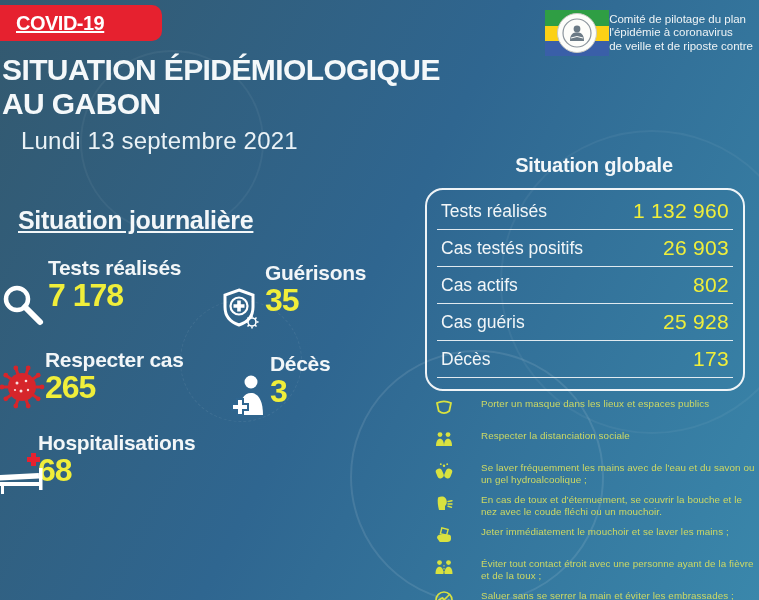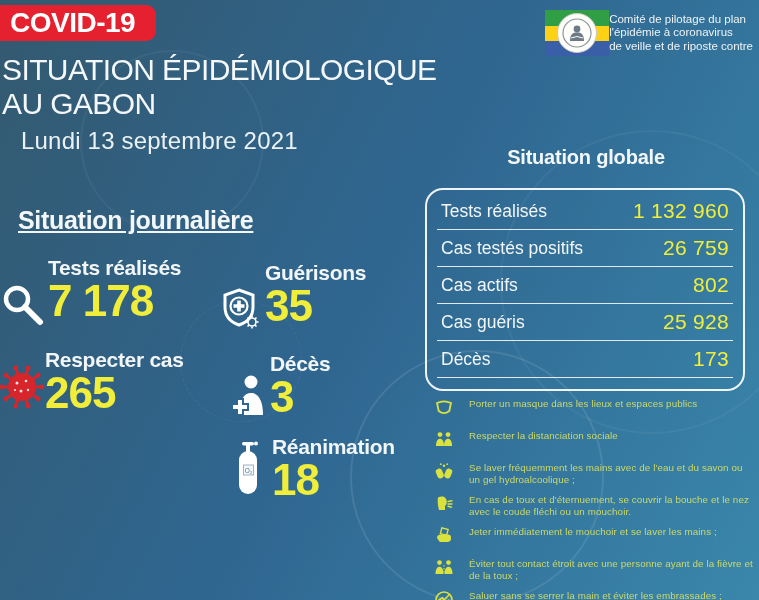--- a/index.html
+++ b/index.html
@@ -6,60 +6,60 @@
   body{width:759px;height:600px;font-family:"Liberation Sans",sans-serif;}
   .poster{position:relative;width:759px;height:600px;overflow:hidden;color:#f3f7f9;
     background:linear-gradient(118deg,#33596f 0%,#2f6690 48%,#3a87ab 100%);}
   .tex{position:absolute;border-radius:50%;pointer-events:none;}
   #t1{width:250px;height:250px;left:350px;top:350px;border:2px solid rgba(255,255,255,.10);}
   #t2{width:180px;height:180px;left:80px;top:50px;border:2px solid rgba(255,255,255,.05);}
   #t3{width:300px;height:300px;left:500px;top:130px;border:2px solid rgba(255,255,255,.05);}
   #t4{width:120px;height:120px;left:180px;top:300px;border:1px dashed rgba(255,255,255,.07);}
 
   .covid-badge{position:absolute;left:0;top:5px;width:146px;height:36px;background:#e6212f;
-    border-radius:0 10px 10px 0;display:flex;align-items:center;padding-left:10px;
-    font-weight:bold;font-size:28px;letter-spacing:-.5px;color:#fff;}
+    border-radius:0 10px 10px 0;display:flex;align-items:center;padding-left:16px;
+    font-weight:bold;font-size:20px;letter-spacing:-.5px;color:#fff;text-decoration:underline;}
 
   .org{position:absolute;right:6px;top:10px;display:flex;gap:0;align-items:center;}
   .flag{position:relative;width:64px;height:46px;flex:0 0 64px;}
   .flag .s1{position:absolute;left:0;top:0;width:100%;height:34%;background:#2f9e44;}
   .flag .s2{position:absolute;left:0;top:34%;width:100%;height:33%;background:#fcd116;}
   .flag .s3{position:absolute;left:0;top:67%;width:100%;height:33%;background:#3a5fa8;}
   .flag .emblem{position:absolute;left:50%;top:50%;width:38px;height:38px;transform:translate(-50%,-50%);
     background:#fdfdfa;border-radius:50%;border:1px solid #c9c9c2;display:flex;align-items:center;justify-content:center;}
   .org-text{font-size:11.5px;line-height:1.14;color:#eef3f5;}
 
-  .title{position:absolute;left:2px;top:53px;margin:0;font-size:30px;font-weight:normal;
+  .title{position:absolute;left:2px;top:53px;margin:0;font-size:30px;font-weight:bold;
     line-height:1.12;letter-spacing:-.6px;color:#f4f8fa;}
   .date{position:absolute;left:3px;top:127px;font-size:24px;font-weight:normal;color:#eaf2f6;letter-spacing:.2px;margin-left:18px;}
 
   .daily-title{position:absolute;left:18px;top:206px;margin:0;font-size:25px;font-weight:bold;letter-spacing:-.3px;text-decoration:underline;}
 
   .stat{position:absolute;}
   .stat-lab{font-size:21px;font-weight:bold;color:#f2f6f8;line-height:1.05;letter-spacing:-.3px;}
-  .stat-val{font-size:44px;font-weight:bold;color:#f0ee3a;line-height:1.0;letter-spacing:-1px;}
+  .stat-val{font-size:32px;font-weight:bold;color:#f0ee3a;line-height:1.0;letter-spacing:-1px;}
   .stat-icon{position:absolute;display:block;}
   #s1{left:48px;top:257px;} #s1 .stat-icon{left:-47px;top:26px;}
   #s2{left:265px;top:262px;} #s2 .stat-icon{left:-46px;top:25px;}
   #s3{left:45px;top:349px;} #s3 .stat-icon{left:-48px;top:13px;}
   #s4{left:270px;top:353px;} #s4 .stat-icon{left:-42px;top:21px;}
   #s5{left:38px;top:432px;} #s5 .stat-icon{left:-39px;top:19px;}
   #s6{left:272px;top:436px;} #s6 .stat-icon{left:-37px;top:2px;}
 
-  .global-title{position:absolute;left:425px;top:146px;width:322px;margin:0;text-align:center;
+  .global-title{position:absolute;left:425px;top:146px;width:322px;margin:8px;text-align:center;
     font-size:20px;font-weight:bold;letter-spacing:-.2px;}
   .gtable{position:absolute;left:425px;top:188px;width:320px;border:2px solid rgba(255,255,255,.92);
     border-radius:18px;padding:3px 0 11px 0;box-sizing:border-box;}
   .grow{display:flex;justify-content:space-between;align-items:center;height:36px;
     margin:0 10px;padding:0 4px;border-bottom:1.5px solid rgba(255,255,255,.85);}
   .glabel{font-size:17.5px;color:#f2f6f8;}
   .gvalue{font-size:21px;font-weight:normal;color:#f0ee3a;letter-spacing:.3px;}
 
   .recos{position:absolute;left:434px;top:398px;width:322px;display:flex;flex-direction:column;gap:8px;}
-  .reco{display:flex;gap:15px;align-items:flex-start;}
+  .reco{display:flex;gap:27px;align-items:flex-start;}
   .reco-icon{flex:0 0 20px;}
   .reco-text{font-size:9.8px;line-height:1.18;color:#cdd964;letter-spacing:.1px;}
 </style>
 </head>
 <body>
 
 <div class="poster">
   <div class="tex" id="t1"></div>
   <div class="tex" id="t2"></div>
   <div class="tex" id="t3"></div>
@@ -178,45 +178,44 @@
       <svg width="40" height="42" viewBox="0 0 40 42">
         <circle cx="23" cy="8" r="6.5" fill="#fff"></circle>
         <path d="M11 41 C11 26 16 19 23 19 C30 19 35 26 35 41 Z" fill="#fff"></path>
         <path d="M9 25 h6 v5 h5 v6 h-5 v5 h-6 v-5 H4 v-6 h5 z" fill="#fff" stroke="#2f6690" stroke-width="2"></path>
       </svg>
     </span>
     <div class="stat-lab">Décès</div>
     <div class="stat-val">3</div>
   </div>
 
-
-  <div class="stat" id="s6">
-    <span class="stat-icon">
-      <svg width="26" height="58" viewBox="0 0 26 58">
-        <rect x="4" y="13" width="18" height="43" rx="9" fill="#fff"></rect>
-        <rect x="11" y="7" width="4" height="7" fill="#fff"></rect>
-        <rect x="7" y="4" width="12" height="3.5" rx="1.7" fill="#fff"></rect>
-        <circle cx="21" cy="5.5" r="2" fill="#fff"></circle>
-        <rect x="8.5" y="27" width="10" height="10" fill="#f4f6f7" stroke="#9fb4c0" stroke-width="1"></rect>
-        <text x="13.5" y="34.8" font-size="6.5" fill="#3a7ca5" text-anchor="middle" font-family="Liberation Sans, sans-serif">O₂</text>
-      </svg>
-    </span>
-    <div class="stat-lab">Réanimation</div>
-    <div class="stat-val">18</div>
-  </div>
+  <div class="stat" id="s5">
+    <span class="stat-icon">
+      <svg width="52" height="46" viewBox="0 0 52 46">
+        <path d="M32 2 h5 v4 h4 v5 h-4 v4 h-5 v-4 h-4 v-5 h4 z" fill="#e6212f"></path>
+        <rect x="0" y="23" width="40" height="5.5" fill="#fff" transform="rotate(-3 20 26)"></rect>
+        <rect x="0" y="31" width="42" height="4" fill="#fff"></rect>
+        <rect x="40" y="17" width="3.5" height="22" fill="#fff"></rect>
+        <rect x="2" y="34" width="3" height="9" fill="#fff"></rect>
+      </svg>
+    </span>
+    <div class="stat-lab">Hospitalisations</div>
+    <div class="stat-val">68</div>
+  </div>
+
 
   <h2 class="global-title">Situation globale</h2>
   <div class="gtable">
     <div class="grow">
       <span class="glabel">Tests réalisés</span>
       <span class="gvalue">1 132 960</span>
     </div>
     <div class="grow">
       <span class="glabel">Cas testés positifs</span>
-      <span class="gvalue">26 759</span>
+      <span class="gvalue">26 903</span>
     </div>
     <div class="grow">
       <span class="glabel">Cas actifs</span>
       <span class="gvalue">802</span>
     </div>
     <div class="grow">
       <span class="glabel">Cas guéris</span>
       <span class="gvalue">25 928</span>
     </div>
     <div class="grow">

